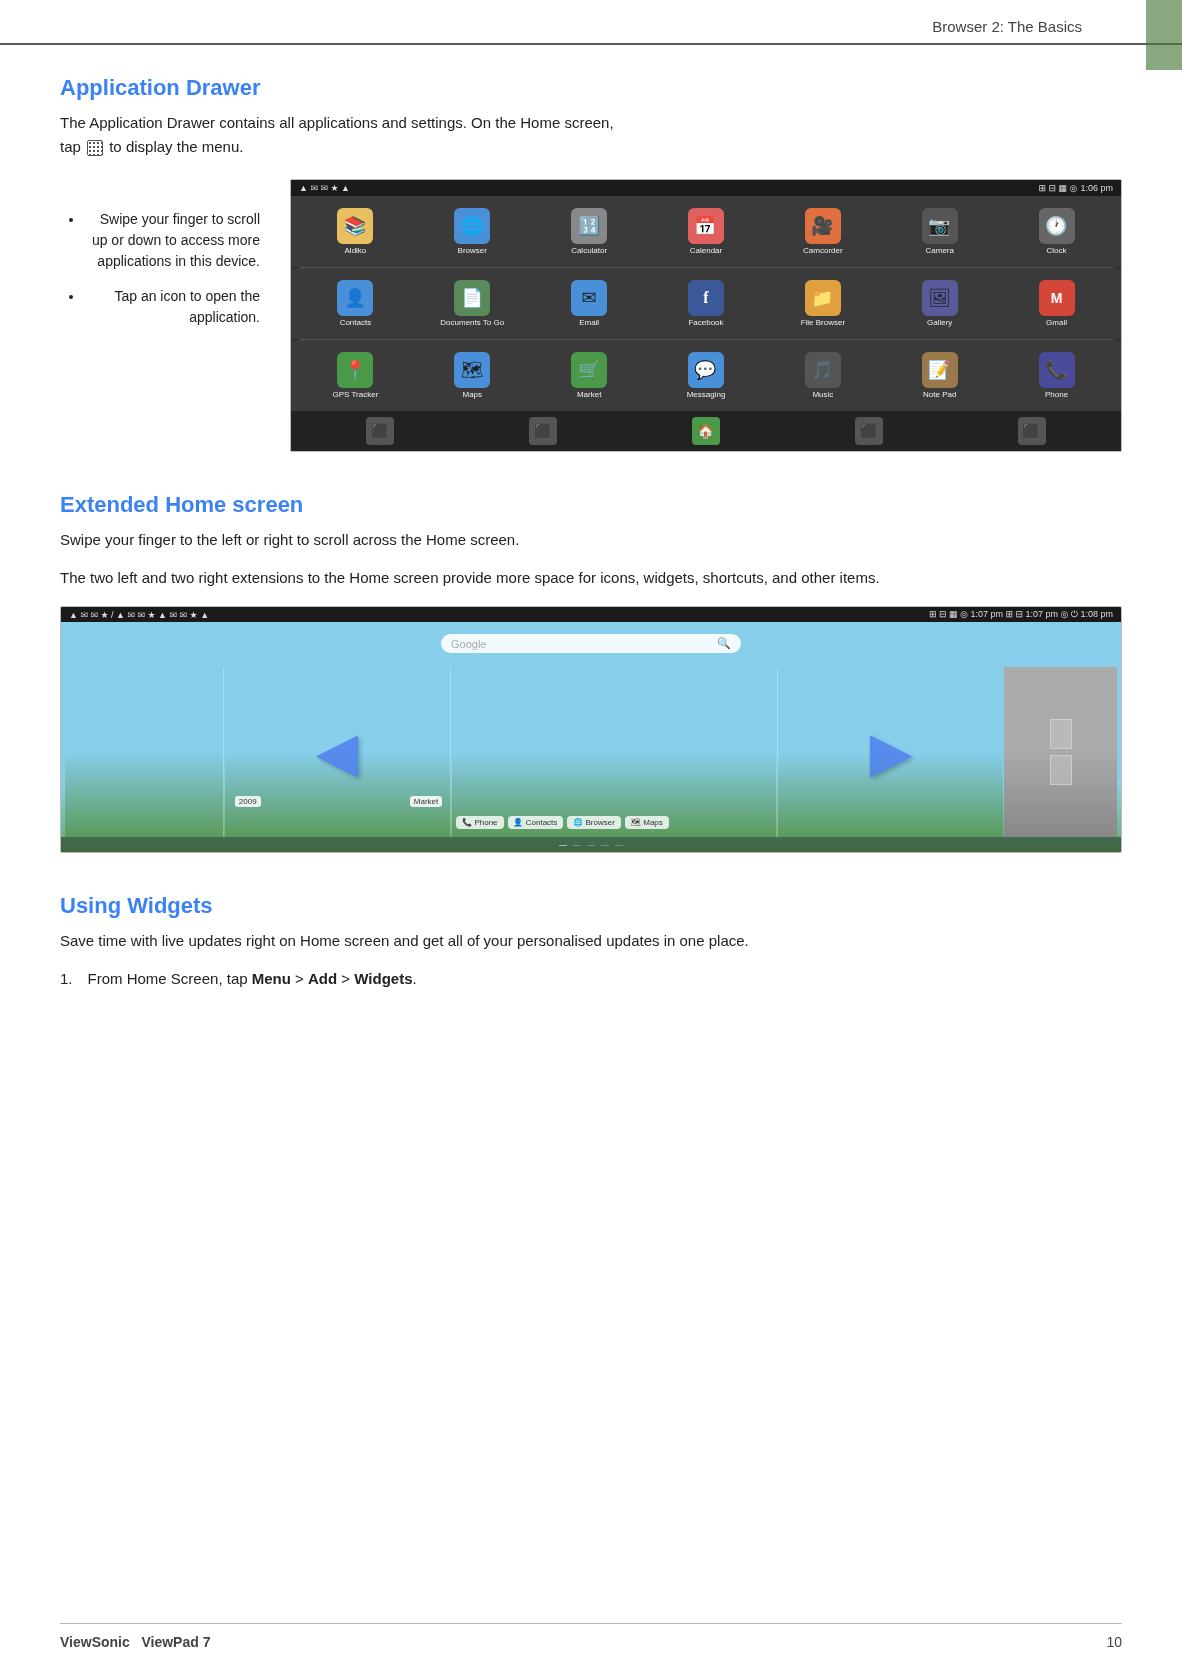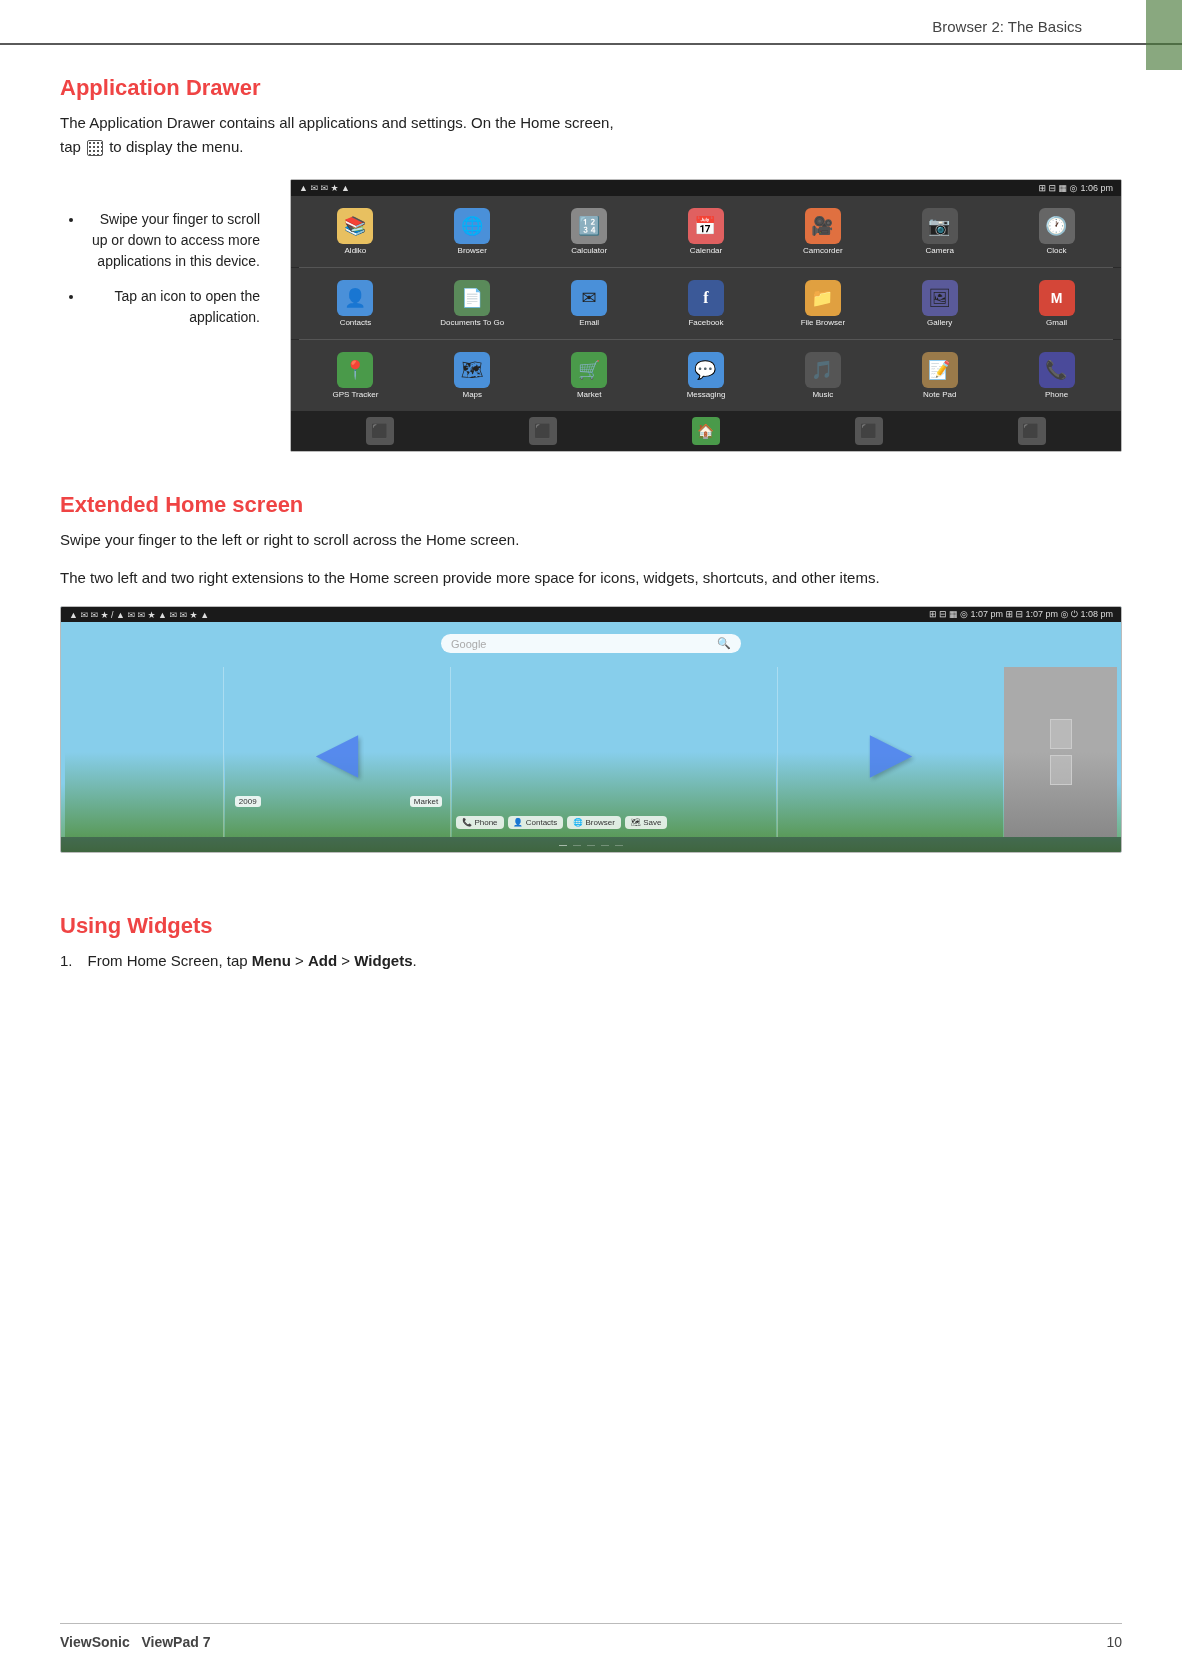--- a/index.html
+++ b/index.html
@@ -29,21 +29,21 @@
 
     
     .content {
       padding: 30px 60px 40px 60px;
     }
 
     
     .section-title {
       font-size: 22px;
       font-weight: bold;
-      color: #ef4444;
+      color: #3b82f6;
       margin-bottom: 10px;
     }
 
     .section-body {
       font-size: 15px;
       line-height: 1.6;
       color: #222;
       margin-bottom: 14px;
     }
 
@@ -155,21 +155,21 @@
       background: #555;
       border-radius: 4px;
       display: flex;
       align-items: center;
       justify-content: center;
       font-size: 14px;
     }
 
     
     .extended-section {
-      margin-bottom: 60px;
+      margin-bottom: 40px;
     }
 
     
     .home-screenshot {
       border: 1px solid #bbb;
       border-radius: 2px;
       overflow: hidden;
       margin-top: 16px;
       background: #87ceeb;
     }
@@ -460,21 +460,21 @@
             <span class="arrow-left" style="font-size: 52px; color:#4a7aee; font-weight: bold;">◀</span>
             <div style="position:absolute; bottom: 30px; left: 10px; background: rgba(255,255,255,0.85); border-radius:3px; padding: 1px 4px; font-size:8px; color:#333;">2009</div>
             <div style="position:absolute; bottom: 30px; right: 8px; background: rgba(255,255,255,0.85); border-radius:3px; padding: 1px 4px; font-size:8px; color:#333;">Market</div>
           </div>
 
           <div style="flex: 1.4; background: linear-gradient(to bottom, #87ceeb 50%, #5a9a5a 100%); display: flex; flex-direction: column; justify-content: flex-end; padding: 4px;">
             <div style="display:flex; gap:4px; margin-bottom: 4px; flex-wrap: wrap;">
               <div class="home-app-chip">📞 Phone</div>
               <div class="home-app-chip">👤 Contacts</div>
               <div class="home-app-chip">🌐 Browser</div>
-              <div class="home-app-chip">🗺 Save</div>
+              <div class="home-app-chip">🗺 Maps</div>
             </div>
           </div>
 
           <div style="flex: 1; background: linear-gradient(to bottom, #87ceeb 50%, #5a9a5a 100%); border-left: 1px solid rgba(255,255,255,0.3); display: flex; align-items: center; justify-content: center;">
             <span class="arrow-right" style="font-size: 52px; color:#4a7aee; font-weight:bold;">▶</span>
           </div>
 
           <div style="flex: 0.5; background: linear-gradient(to bottom, #aaa 50%, #888 100%); display: flex; flex-direction: column; align-items: center; justify-content: center; gap: 6px;">
             <div class="small-square"></div>
             <div class="small-square"></div>
@@ -487,20 +487,21 @@
           <span style="font-size:8px; color: rgba(255,255,255,0.5);">—</span>
           <span style="font-size:8px; color: rgba(255,255,255,0.5);">—</span>
           <span style="font-size:8px; color: rgba(255,255,255,0.5);">—</span>
         </div>
       </div>
     </div>
   </div>
 
   <div class="widgets-section">
     <h2 class="section-title">Using Widgets</h2>
+    <p class="section-body">Save time with live updates right on Home screen and get all of your personalised updates in one place.</p>
     <p class="instruction-step">
       <span>1. From Home Screen, tap </span><strong>Menu</strong><span> &gt; </span><strong>Add</strong><span> &gt; </span><strong>Widgets</strong><span>.</span>
     </p>
   </div>
 
 </div>
 
 <div class="page-footer">
   <div class="footer-left">
     <span>ViewSonic</span>&nbsp;&nbsp;&nbsp;<span>ViewPad 7</span>

